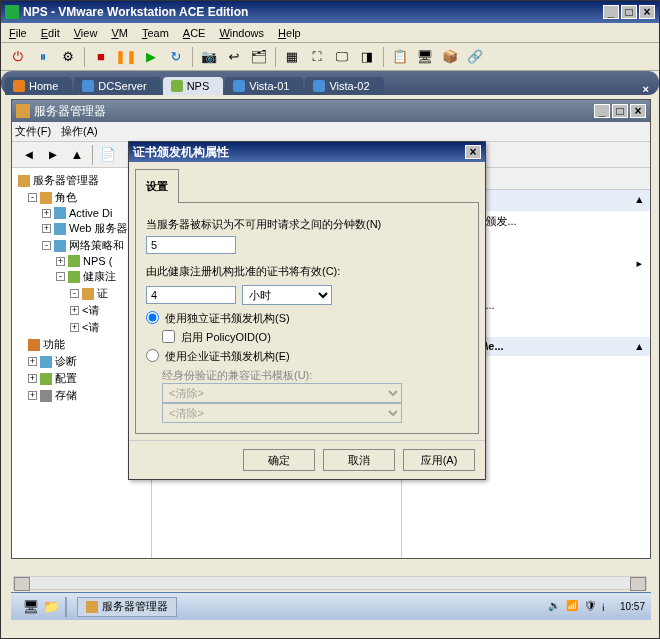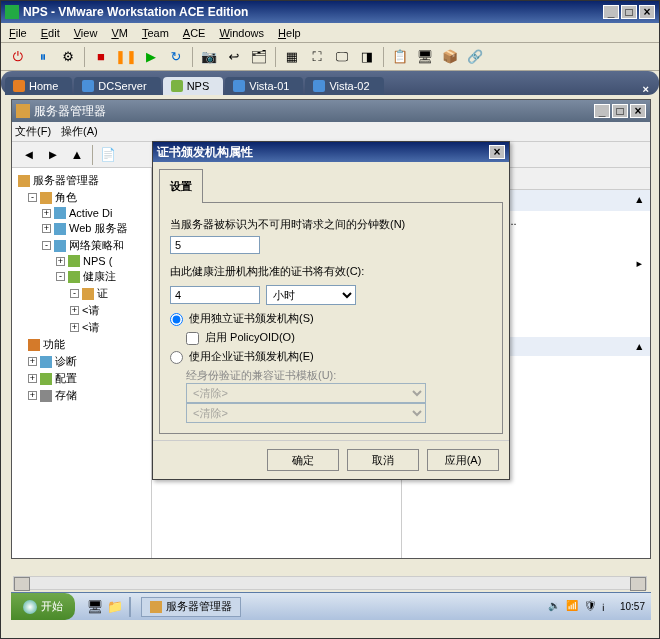--- a/index.html
+++ b/index.html
@@ -48,33 +48,33 @@
 .tree-ico { width: 12px; height: 12px; background: #d9a043; }
 
 .actions-pane { flex: 1; background: #fff; padding: 0; }
 .actions-pane .hdr { background: #f0f0f0; padding: 3px 8px; font-weight: bold; border-bottom: 1px solid #ccc; }
 .actions-pane .grp { background: #e8eef7; padding: 3px 8px; font-weight: bold; display: flex; }
 .actions-pane .grp .arrow { margin-left: auto; }
 .actions-pane .act { padding: 3px 8px 3px 20px; display: flex; align-items: center; gap: 6px; cursor: pointer; }
 .act-ico { width: 14px; height: 14px; }
 
 
-.dialog { position: absolute; left: 127px; top: 140px; width: 358px; background: #ece9d8; border: 1px solid #404040; z-index: 100; box-shadow: 2px 2px 4px rgba(0,0,0,.3); margin-left: 24px; }
+.dialog { position: absolute; left: 127px; top: 140px; width: 358px; background: #ece9d8; border: 1px solid #404040; z-index: 100; box-shadow: 2px 2px 4px rgba(0,0,0,.3); }
 .dlg-titlebar { background: linear-gradient(#0a246a, #4a6caa); color: #fff; height: 20px; display: flex; align-items: center; padding: 0 4px; font-size: 12px; font-weight: bold; }
 .dlg-titlebar .close { margin-left: auto; width: 16px; height: 14px; background: #c0c0c0; border: 1px solid #fff; color: #000; text-align: center; line-height: 12px; font-weight: bold; cursor: pointer; }
 .dlg-tabs { display: flex; padding: 6px 6px 0; }
 .dlg-tab { background: #ece9d8; border: 1px solid #888; border-bottom: none; padding: 9px 10px; cursor: pointer; position: relative; top: 1px; font-weight: bold; }
 .dlg-tab.active { background: #ece9d8; }
 .dlg-panel { border: 1px solid #888; margin: 0 6px 6px; padding: 10px; background: #ece9d8; }
 .dlg-label { margin: 4px 0; font-size: 11px; }
 .dlg-input { border: 1px solid #7f9db9; padding: 2px 4px; font-size: 11px; }
 .dlg-row { display: flex; align-items: center; gap: 6px; margin: 6px 0; }
 .dlg-select { border: 1px solid #7f9db9; background: #fff; padding: 1px 2px; font-size: 11px; height: 20px; }
 .dlg-select.disabled { background: #ece9d8; color: #888; }
-.radio-row { display: flex; align-items: flex-end; gap: 6px; margin: 4px 0; }
+.radio-row { display: flex; align-items: flex-start; gap: 6px; margin: 4px 0; }
 .radio-row input { margin: 0; }
 .indent { margin-left: 16px; }
 .disabled-text { color: #888; }
 .dlg-buttons { display: flex; justify-content: flex-end; gap: 8px; padding: 8px 10px; border-top: 1px solid #ccc; }
 .dlg-btn { min-width: 72px; height: 22px; border: 1px solid #888; background: #ece9d8; cursor: pointer; font-size: 11px; }
 
 
 .taskbar { position: absolute; left: 10px; bottom: 18px; width: 640px; height: 28px; background: linear-gradient(#dbe5f1, #aec2de); display: flex; align-items: center; border-top: 1px solid #5a7aa5; }
 .start-btn { background: linear-gradient(#6fa84a, #4a8a2a); color: #fff; padding: 4px 12px; border-radius: 0 10px 10px 0; display: flex; align-items: center; gap: 4px; cursor: pointer; font-size: 11px; height: 100%; }
 .task-btn { background: #cad8ea; border: 1px solid #8aa0bd; padding: 2px 8px; margin-left: 6px; display: flex; align-items: center; gap: 4px; cursor: pointer; height: 20px; font-size: 11px; }
@@ -344,24 +344,20 @@
   <div class="dlg-buttons">
     <button class="dlg-btn">确定</button>
     <button class="dlg-btn">取消</button>
     <button class="dlg-btn">应用(A)</button>
   </div>
 </div>
 
 <div class="scrollbar-bottom"></div>
 
 <div class="taskbar">
-  <div class="start-btn">
-    <span style="width:14px;height:14px;background:radial-gradient(#fff,#4a9);border-radius:50%"></span>
-    <span>开始</span>
-  </div>
   <div style="width:10px"></div>
   <div class="tb-btn" style="width:20px">🖥</div>
   <div class="tb-btn" style="width:20px">📁</div>
   <div style="width:2px;height:20px;background:#8aa0bd;margin:0 4px"></div>
   <div class="task-btn">
     <span class="tree-ico"></span>
     <span>服务器管理器</span>
   </div>
   <div class="tray">
     <span class="tray-ico">🔉</span>

